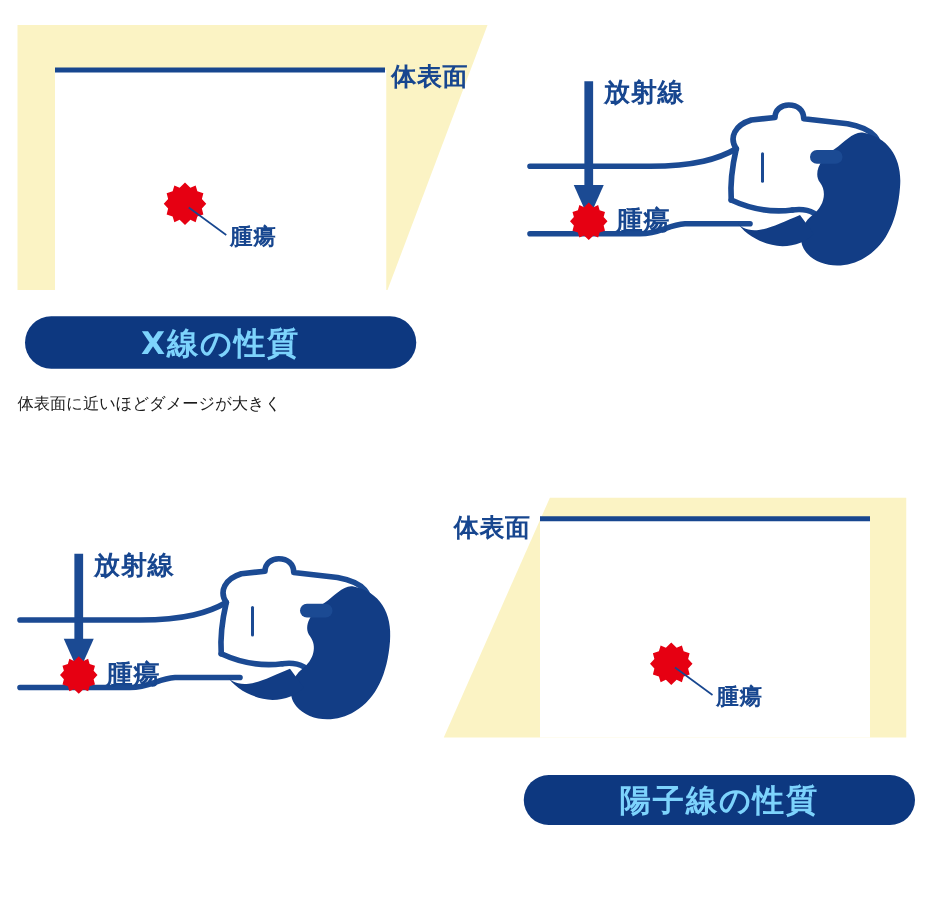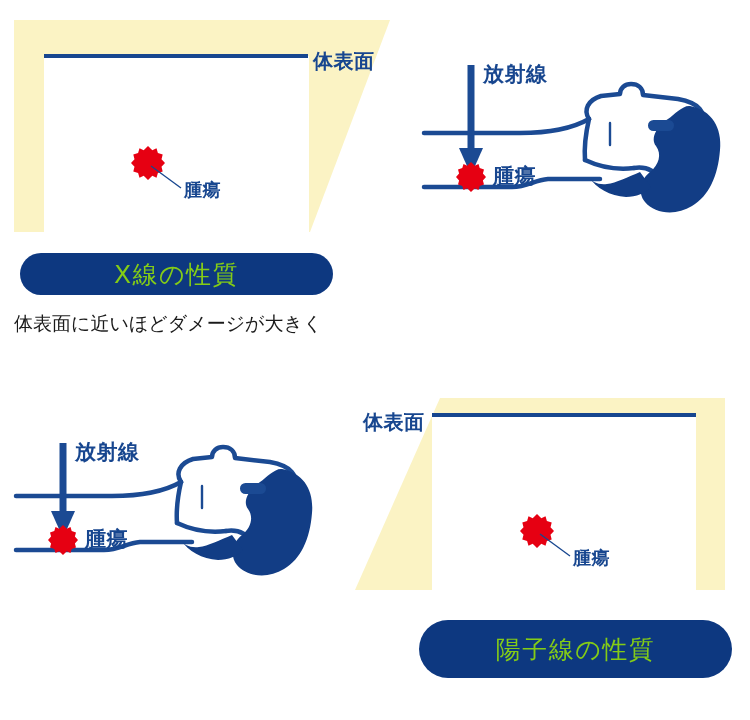--- a/index.html
+++ b/index.html
@@ -42,35 +42,35 @@
   }
   .label-surface { font-size: 20px; letter-spacing: 0.5px; }
   .label-beam    { font-size: 21px; letter-spacing: 0.5px; }
   .label-tumor   { font-size: 18px; letter-spacing: 0.5px; }
 
   
   .banner {
     position: absolute;
     background: #0d3880;
     border-radius: 999px;
-    color: #84cc16;
+    color: #7dd3fc;
     font-size: 25px;
-    font-weight: normal;
+    font-weight: bold;
     letter-spacing: 1.5px;
     display: flex;
     align-items: center;
     justify-content: center;
     box-sizing: border-box;
   }
 
   
   .caption {
     position: absolute;
     color: #1a1a1a;
-    font-size: 19px;
+    font-size: 13px;
     line-height: 31px;
     white-space: nowrap;
   }
   .caption.right-align { text-align: right; }
   .caption div { white-space: nowrap; }
 </style>
 </head>
 <body>
 
 <div id="page">
@@ -224,18 +224,18 @@
 
     <span class="jp-label label-surface" style="left:363px;top:14px;">体表面</span>
 
     <span class="jp-label label-tumor" style="left:573px;top:151px;">腫瘍</span>
 
     <span class="jp-label label-beam" style="left:75px;top:44px;">放射線</span>
 
     <span class="jp-label label-beam" style="left:85px;top:131px;">腫瘍</span>
   </div>
 
-  <div class="banner" style="left:419px;top:600px;width:313px;height:58px;">
+  <div class="banner" style="left:419px;top:600px;width:313px;height:40px;">
     <span>陽子線の性質</span>
   </div>
 
 
 </div>
 
 </body></html>

